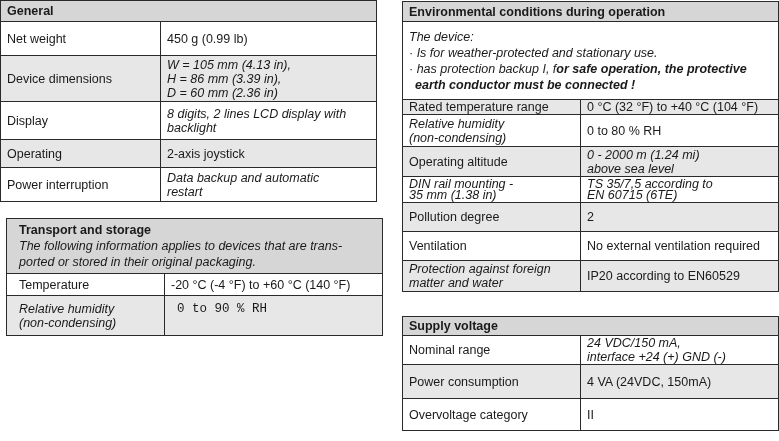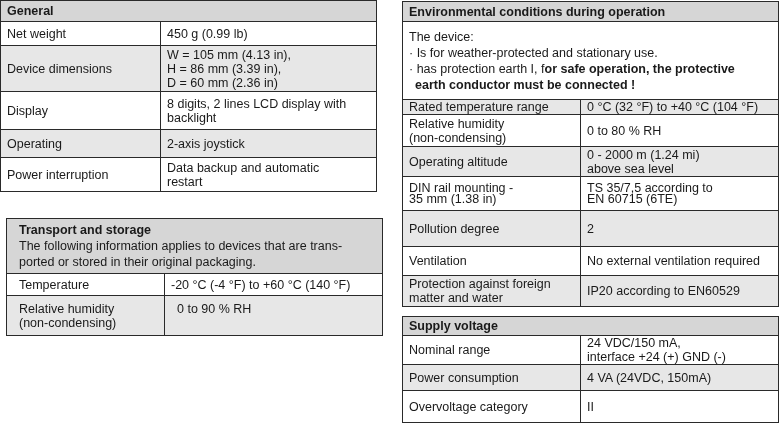--- a/index.html
+++ b/index.html
@@ -8,37 +8,37 @@
     font-family: "Liberation Sans", sans-serif; color: #1a1a1a; font-size: 12.5px;
   }
   .tbl { position: absolute; border-collapse: collapse; table-layout: fixed; padding-left: 8px; }
   .tbl td { border: 1px solid #2a2a2a; padding: 0 6px; vertical-align: middle; line-height: 14px; }
   .tbl td.head { background: #d6d6d6; font-weight: bold; font-size: 12.5px; }
   .tbl tr.shade td { background: #e7e7e7; }
   .tbl td.note { background: #ffffff; padding: 4px 6px 4px 6px; line-height: 16px; }
   .tbl td.headnote { background: #d6d6d6; padding: 3px 12px; line-height: 16px; }
   .tbl td.headnote .title { font-weight: bold; display: block; }
   .compact { line-height: 11px !important; }
-  .top { vertical-align: top !important; padding-top: 6px !important; }
+  .top { vertical-align: top !important; padding-top: 6px !important; font-family: Liberation Mono, monospace; }
   .b { font-weight: bold; }
-  .line { display: block; }
+  .line { display: block; font-style: italic; }
 </style>
 </head>
 <body>
 
 <table class="tbl" style="left:0px; top:0px; width:376px;">
   <colgroup>
       <col style="width:160px">
       <col style="width:216px">
     </colgroup>
   <tbody>
       <tr style="height:21px">
         <td class="head" colspan="2">General</td>
       </tr>
-  <tr style="height:24px">
+  <tr style="height:34px">
     <td>Net weight</td>
     <td>450 g (0.99 lb)</td>
   </tr>
   <tr class="shade" style="height:46px">
     <td>Device dimensions</td>
     <td>
       <span class="line">W = 105 mm (4.13 in),</span>
       <span class="line">H = 86 mm (3.39 in),</span>
       <span class="line">D = 60 mm (2.36 in)</span>
     </td>
@@ -97,21 +97,21 @@
       <col style="width:198px">
     </colgroup>
   <tbody>
       <tr style="height:20px">
         <td class="head" colspan="2">Environmental conditions during operation</td>
       </tr>
   <tr style="height:78px">
     <td class="note" colspan="2">
       <span class="line">The device:</span>
       <span class="line">· Is for weather-protected and stationary use.</span>
-      <span class="line"><span>· has protection earth I, f</span><span class="b">or safe operation, the protective</span></span>
+      <span class="line"><span>· has protection backup I, f</span><span class="b">or safe operation, the protective</span></span>
       <span class="line b" style="padding-left:6px">earth conductor must be connected !</span>
     </td>
   </tr>
   <tr class="shade" style="height:14px">
     <td>Rated temperature range</td>
     <td>0 °C (32 °F) to +40 °C (104 °F)</td>
   </tr>
   <tr style="height:32px">
     <td>
       <span class="line">Relative humidity</span>
@@ -119,31 +119,31 @@
     </td>
     <td>0 to 80 % RH</td>
   </tr>
   <tr class="shade" style="height:30px">
     <td>Operating altitude</td>
     <td>
       <span class="line">0 - 2000 m (1.24 mi)</span>
       <span class="line">above sea level</span>
     </td>
   </tr>
-  <tr style="height:34px">
+  <tr style="height:26px">
     <td class="compact">
       <span class="line">DIN rail mounting -</span>
       <span class="line">35 mm (1.38 in)</span>
     </td>
     <td class="compact">
       <span class="line">TS 35/7,5 according to</span>
       <span class="line">EN 60715 (6TE)</span>
     </td>
   </tr>
-  <tr class="shade" style="height:36px">
+  <tr class="shade" style="height:29px">
     <td>Pollution degree</td>
     <td>2</td>
   </tr>
   <tr style="height:29px">
     <td>Ventilation</td>
     <td>No external ventilation required</td>
   </tr>
   <tr class="shade" style="height:31px">
     <td>
       <span class="line">Protection against foreign</span>
@@ -163,21 +163,21 @@
       <tr style="height:19px">
         <td class="head" colspan="2">Supply voltage</td>
       </tr>
   <tr style="height:18px">
     <td>Nominal range</td>
     <td>
       <span class="line">24 VDC/150 mA,</span>
       <span class="line">interface +24 (+) GND (-)</span>
     </td>
   </tr>
-  <tr class="shade" style="height:26px">
+  <tr class="shade" style="height:34px">
     <td>Power consumption</td>
     <td>4 VA (24VDC, 150mA)</td>
   </tr>
   <tr style="height:32px">
     <td>Overvoltage category</td>
     <td>II</td>
   </tr>
 </tbody>
   </table>
 

